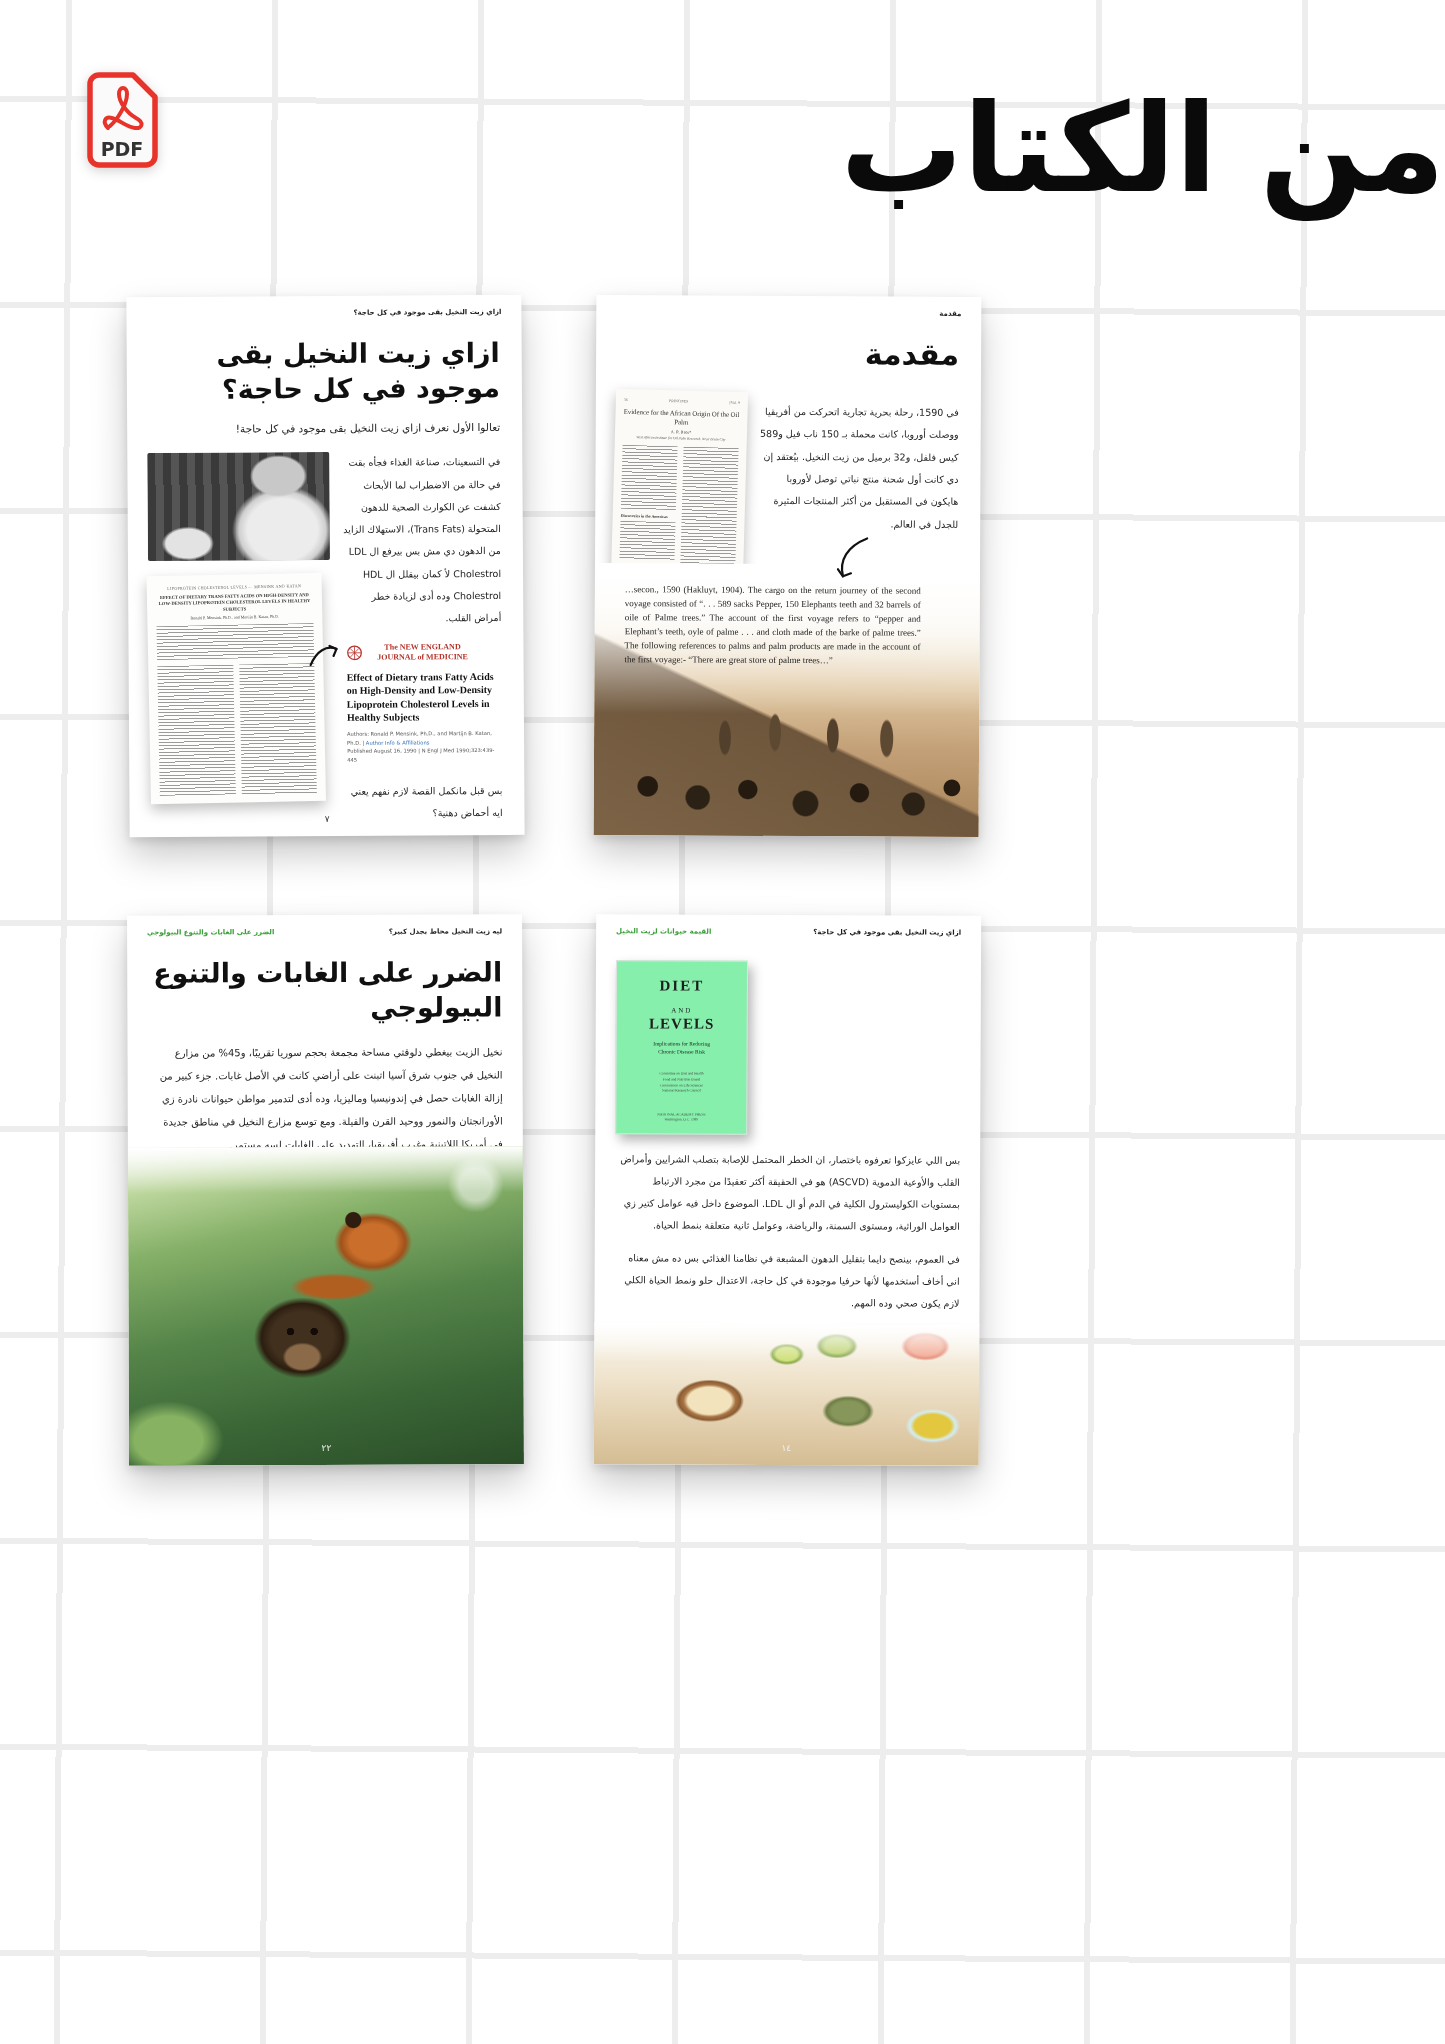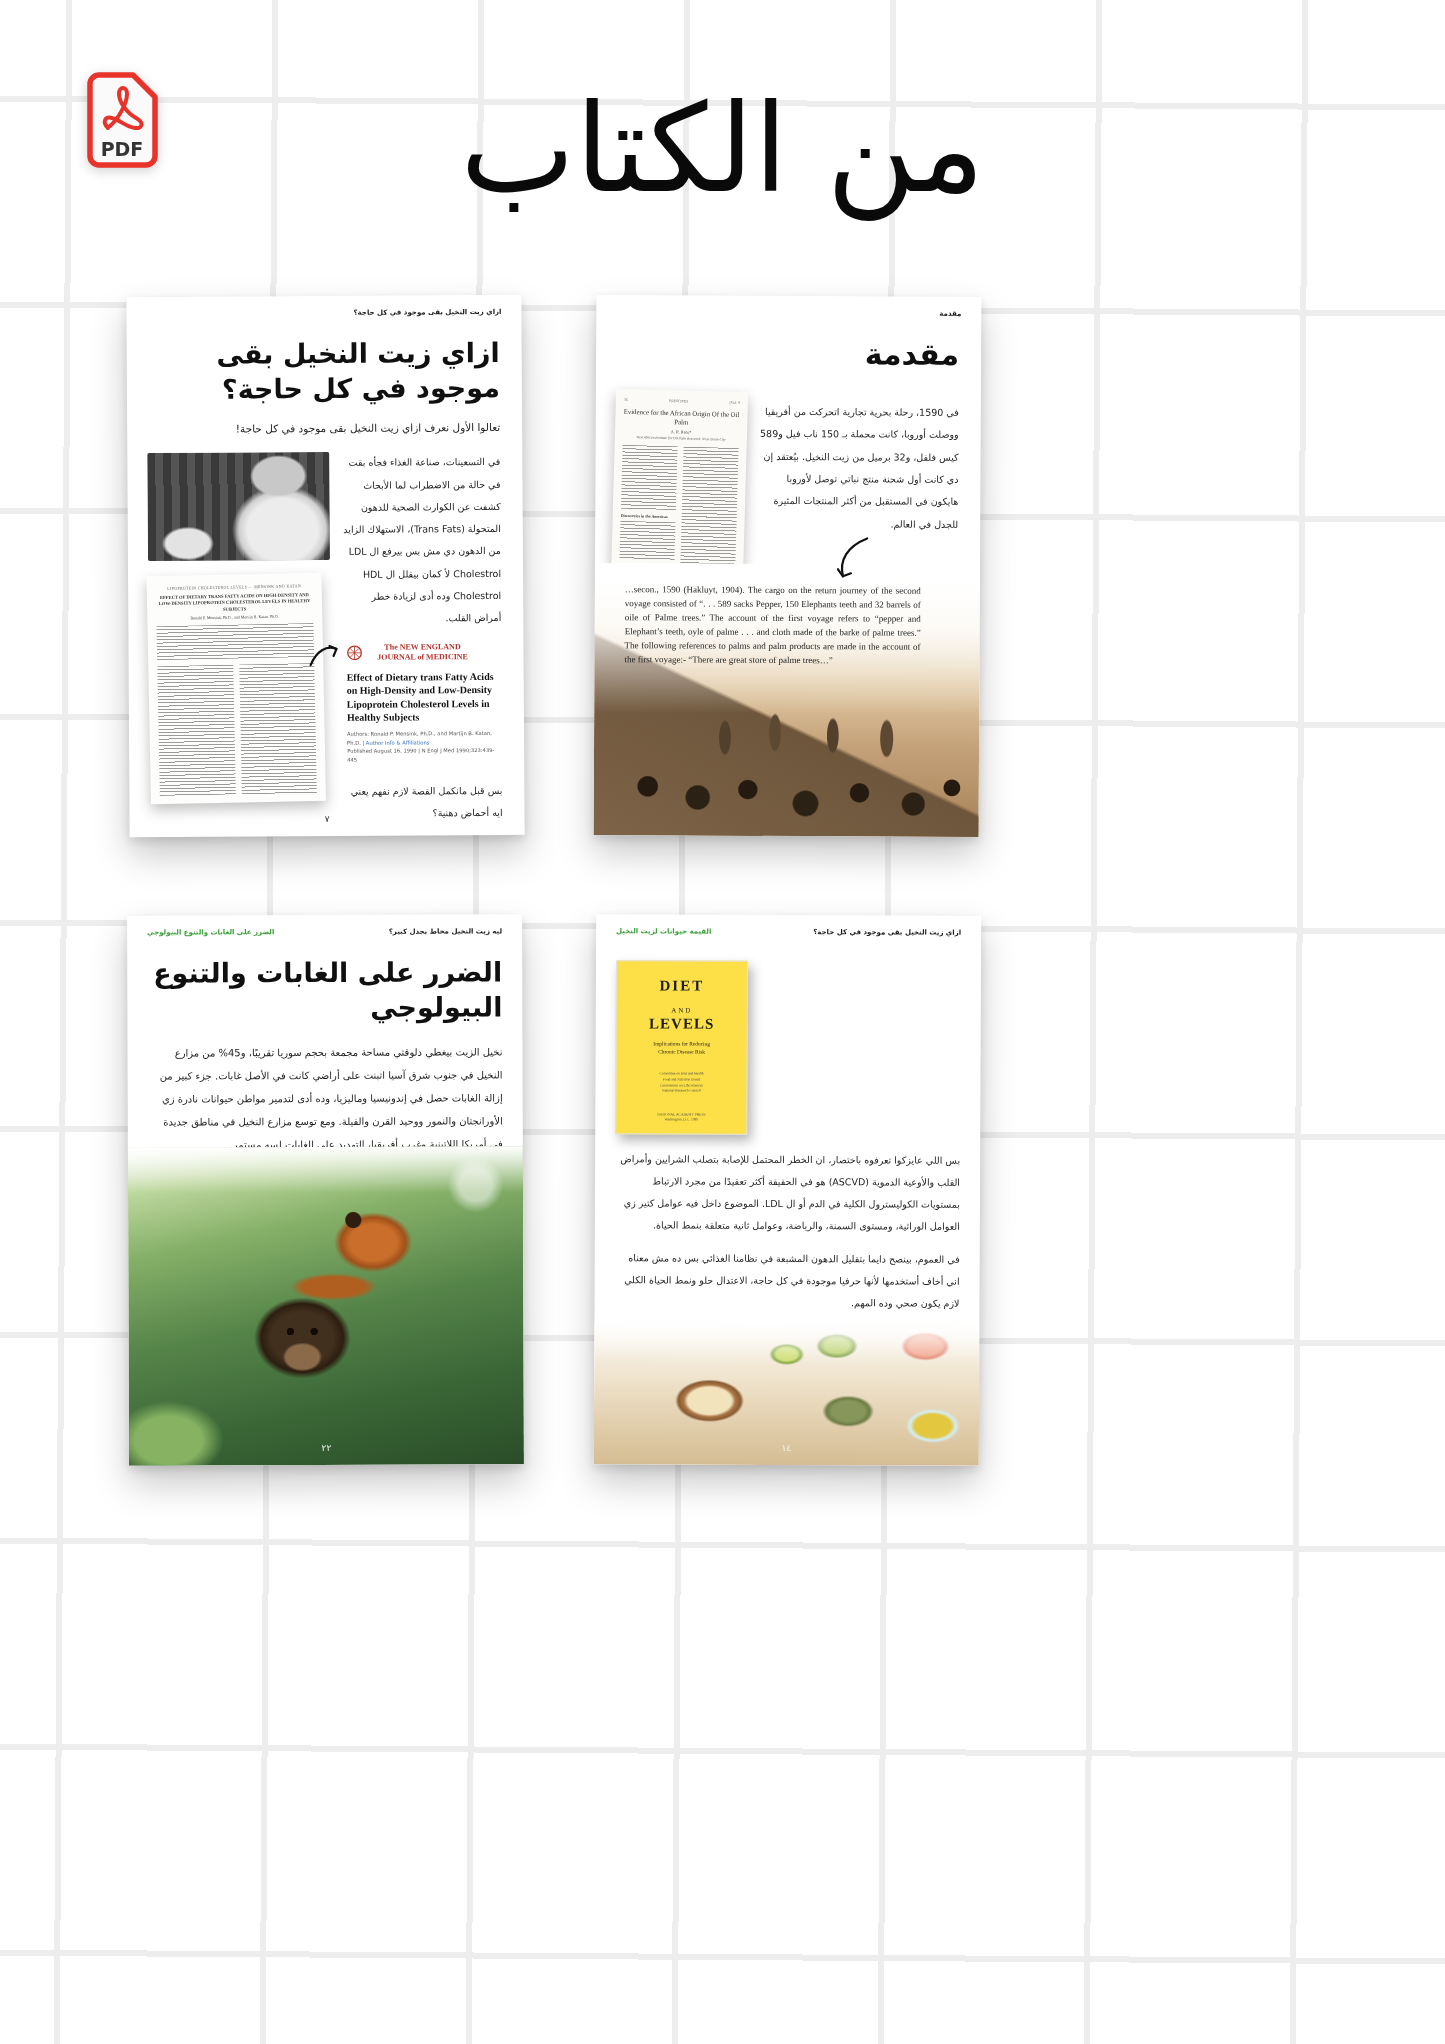--- a/index.html
+++ b/index.html
@@ -15,22 +15,22 @@
     z-index:0;
   }
 
   
   .pdf-badge{ position:absolute; left:86px; top:72px; width:72px; height:96px; z-index:5;
     filter:drop-shadow(0 3px 6px rgba(0,0,0,.18)); }
   .pdf-badge svg{ width:100%; height:100%; }
 
   
   .main-title{
-    position:absolute; left:0; right:0; top:78px; text-align:center;
-    font-size:122px; font-weight:normal; color:#0a0a0a; letter-spacing:-2px;
+    position:absolute; left:0; right:0; top:78px; text-align:right;
+    font-size:122px; font-weight:bold; color:#0a0a0a; letter-spacing:-2px;
     direction:rtl; z-index:3;
   }
 
   
   .page{
     position:absolute; background:#fff; z-index:2;
     box-shadow:0 18px 36px rgba(0,0,0,.22), 0 4px 10px rgba(0,0,0,.12);
     overflow:hidden;
   }
   .p-tl{ left:128px; top:296px; width:395px; height:540px; transform:rotate(-0.35deg); }
@@ -148,21 +148,21 @@
   }
   .photo-orangutan .fade{ position:absolute; left:0; right:0; top:0; height:46px;
     background:linear-gradient(180deg,#ffffff, rgba(255,255,255,0)); }
   .pagenum-white{ position:absolute; bottom:12px; left:0; right:0; text-align:center;
     font-size:9px; color:#f2f2f2; z-index:6; }
 
   
   .br-inner{ position:absolute; inset:0; padding:40px 20px 0 20px; }
   .br-cols{ display:flex; gap:14px; }
   .book-cover{
-    width:132px; height:174px; flex:none; background:#fde047; margin-top:6px;
+    width:132px; height:174px; flex:none; background:#86efac; margin-top:6px;
     box-shadow:4px 6px 12px rgba(0,0,0,.3); border:1px solid #e2e2e2;
     padding:16px 8px 10px; text-align:center; font-family:"Liberation Serif",serif;
     color:#1e1e1e; display:flex; flex-direction:column; align-items:center;
   }
   .book-cover .d1{ font-size:15px; letter-spacing:2px; font-weight:bold; }
   .book-cover .d2{ font-size:7px; letter-spacing:2px; margin-top:12px; }
   .book-cover .d3{ font-size:15px; letter-spacing:1px; font-weight:bold; margin-top:1px; }
   .book-cover .sub{ font-size:5.4px; margin-top:7px; line-height:1.5; white-space:pre-line; }
   .book-cover .com{ font-size:3.6px; margin-top:16px; line-height:1.6; color:#444; white-space:pre-line; }
   .book-cover .pub{ font-size:3.6px; margin-top:auto; line-height:1.6; color:#444; white-space:pre-line; }

